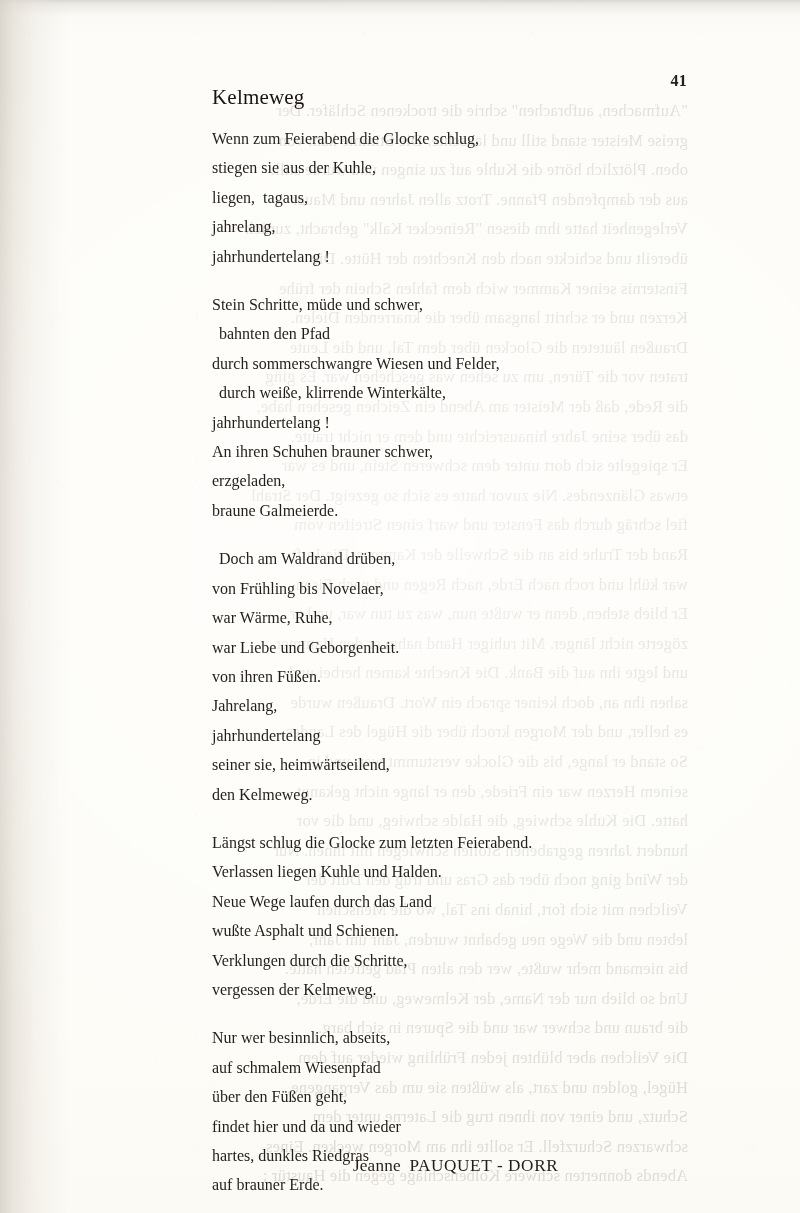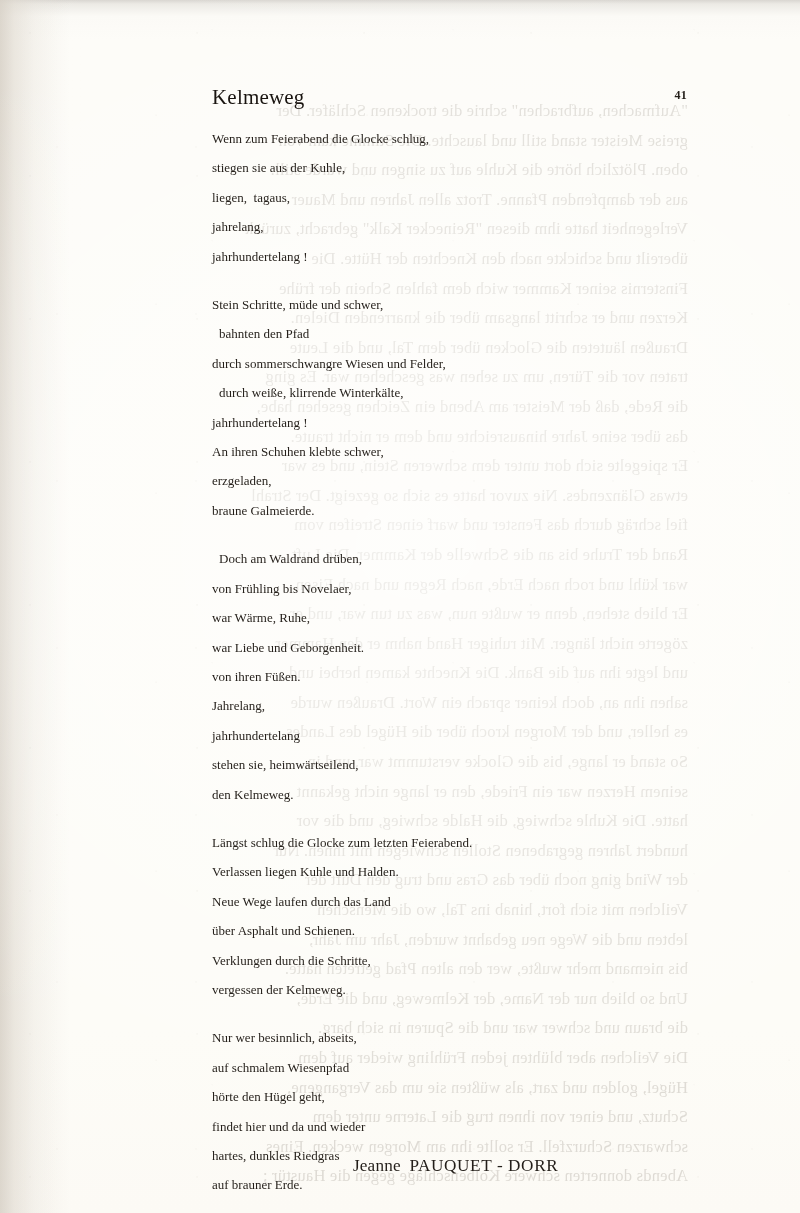--- a/index.html
+++ b/index.html
@@ -63,24 +63,24 @@
     letter-spacing: 0.2px;
     text-align: justify;
     filter: blur(0.45px);
     user-select: none;
   }
   #bleed-layer .bleed-line { white-space: nowrap; overflow: hidden; }
 
   
   #folio {
     position: absolute;
-    top: 88px;
+    top: 72px;
     right: 113px;
     font-weight: bold;
-    font-size: 12px;
+    font-size: 16px;
     color: #241f1a;
     letter-spacing: 0.3px;
   }
 
   
   #poem {
     position: absolute;
     top: 85px;
     left: 212px;
     width: 470px;
@@ -96,21 +96,21 @@
     letter-spacing: 0.2px;
     color: #191410;
   }
 
   .stanza {
     margin: 0 0 19px 0;
   }
   .stanza:last-of-type { margin-bottom: 0; }
 
   .line {
-    font-size: 13px;
+    font-size: 16px;
     line-height: 29.4px;
     white-space: pre;
     color: #231e19;
   }
   .line.indent { padding-left: 7px; }
 
   
   #attribution {
     position: absolute;
     top: 1127px;
@@ -197,47 +197,47 @@
         <div class="line">liegen,  tagaus,</div>
         <div class="line">jahrelang,</div>
         <div class="line">jahrhundertelang !</div>
       </div>
       <div class="stanza">
         <div class="line">Stein Schritte, müde und schwer,</div>
         <div class="line indent">bahnten den Pfad</div>
         <div class="line">durch sommerschwangre Wiesen und Felder,</div>
         <div class="line indent">durch weiße, klirrende Winterkälte,</div>
         <div class="line">jahrhundertelang !</div>
-        <div class="line">An ihren Schuhen klebte schwer,</div>
+        <div class="line">An ihren Schuhen brauner schwer,</div>
         <div class="line">erzgeladen,</div>
         <div class="line">braune Galmeierde.</div>
       </div>
       <div class="stanza">
         <div class="line indent">Doch am Waldrand drüben,</div>
         <div class="line">von Frühling bis Novelaer,</div>
         <div class="line">war Wärme, Ruhe,</div>
         <div class="line">war Liebe und Geborgenheit.</div>
         <div class="line">von ihren Füßen.</div>
         <div class="line">Jahrelang,</div>
         <div class="line">jahrhundertelang</div>
-        <div class="line">stehen sie, heimwärtseilend,</div>
+        <div class="line">seiner sie, heimwärtseilend,</div>
         <div class="line">den Kelmeweg.</div>
       </div>
       <div class="stanza">
         <div class="line">Längst schlug die Glocke zum letzten Feierabend.</div>
         <div class="line">Verlassen liegen Kuhle und Halden.</div>
         <div class="line">Neue Wege laufen durch das Land</div>
-        <div class="line">über Asphalt und Schienen.</div>
+        <div class="line">wußte Asphalt und Schienen.</div>
         <div class="line">Verklungen durch die Schritte,</div>
         <div class="line">vergessen der Kelmeweg.</div>
       </div>
       <div class="stanza">
         <div class="line">Nur wer besinnlich, abseits,</div>
         <div class="line">auf schmalem Wiesenpfad</div>
-        <div class="line">hörte den Hügel geht,</div>
+        <div class="line">über den Füßen geht,</div>
         <div class="line">findet hier und da und wieder</div>
         <div class="line">hartes, dunkles Riedgras</div>
         <div class="line">auf brauner Erde.</div>
       </div>
     </div>
 
   <div id="attribution">
     <span class="given">Jeanne</span><span>  </span><span class="family">PAUQUET - DORR</span>
   </div>
 

